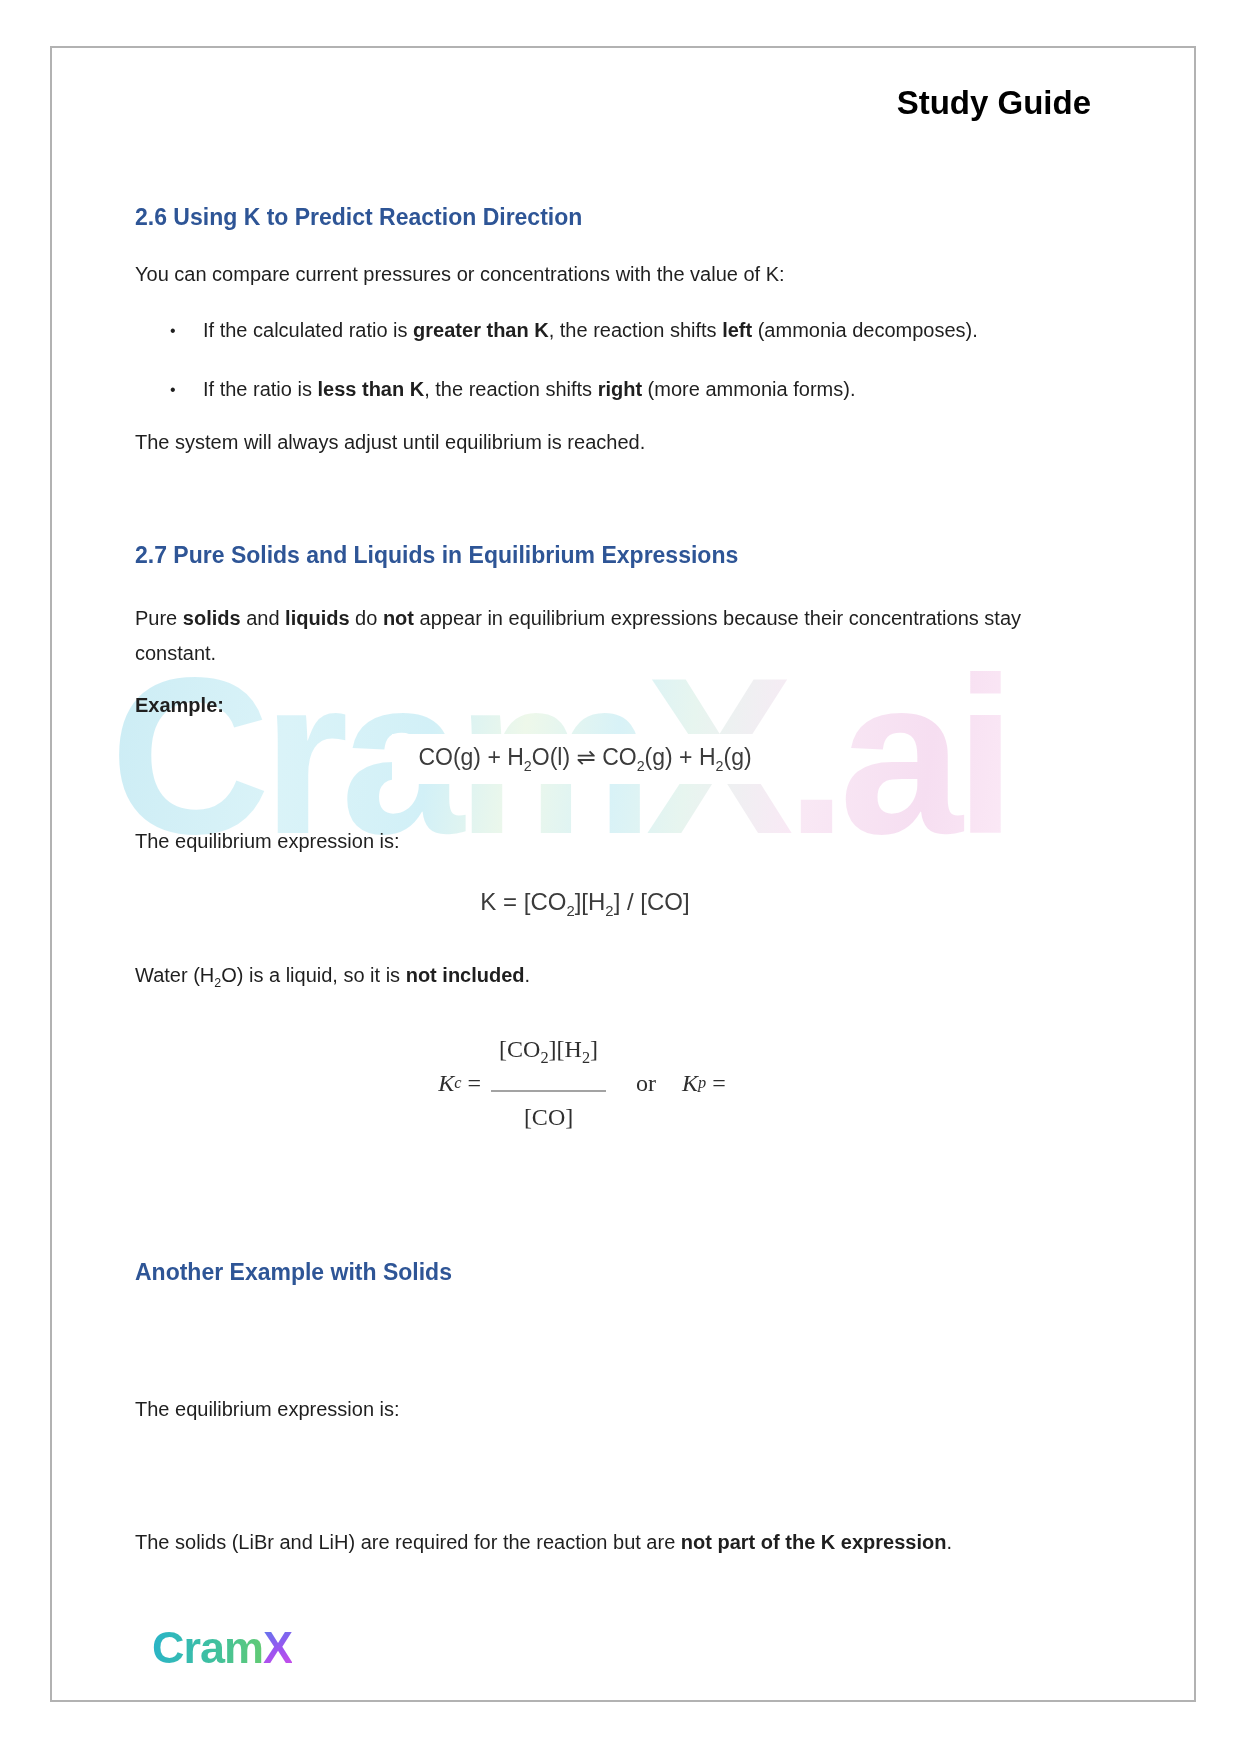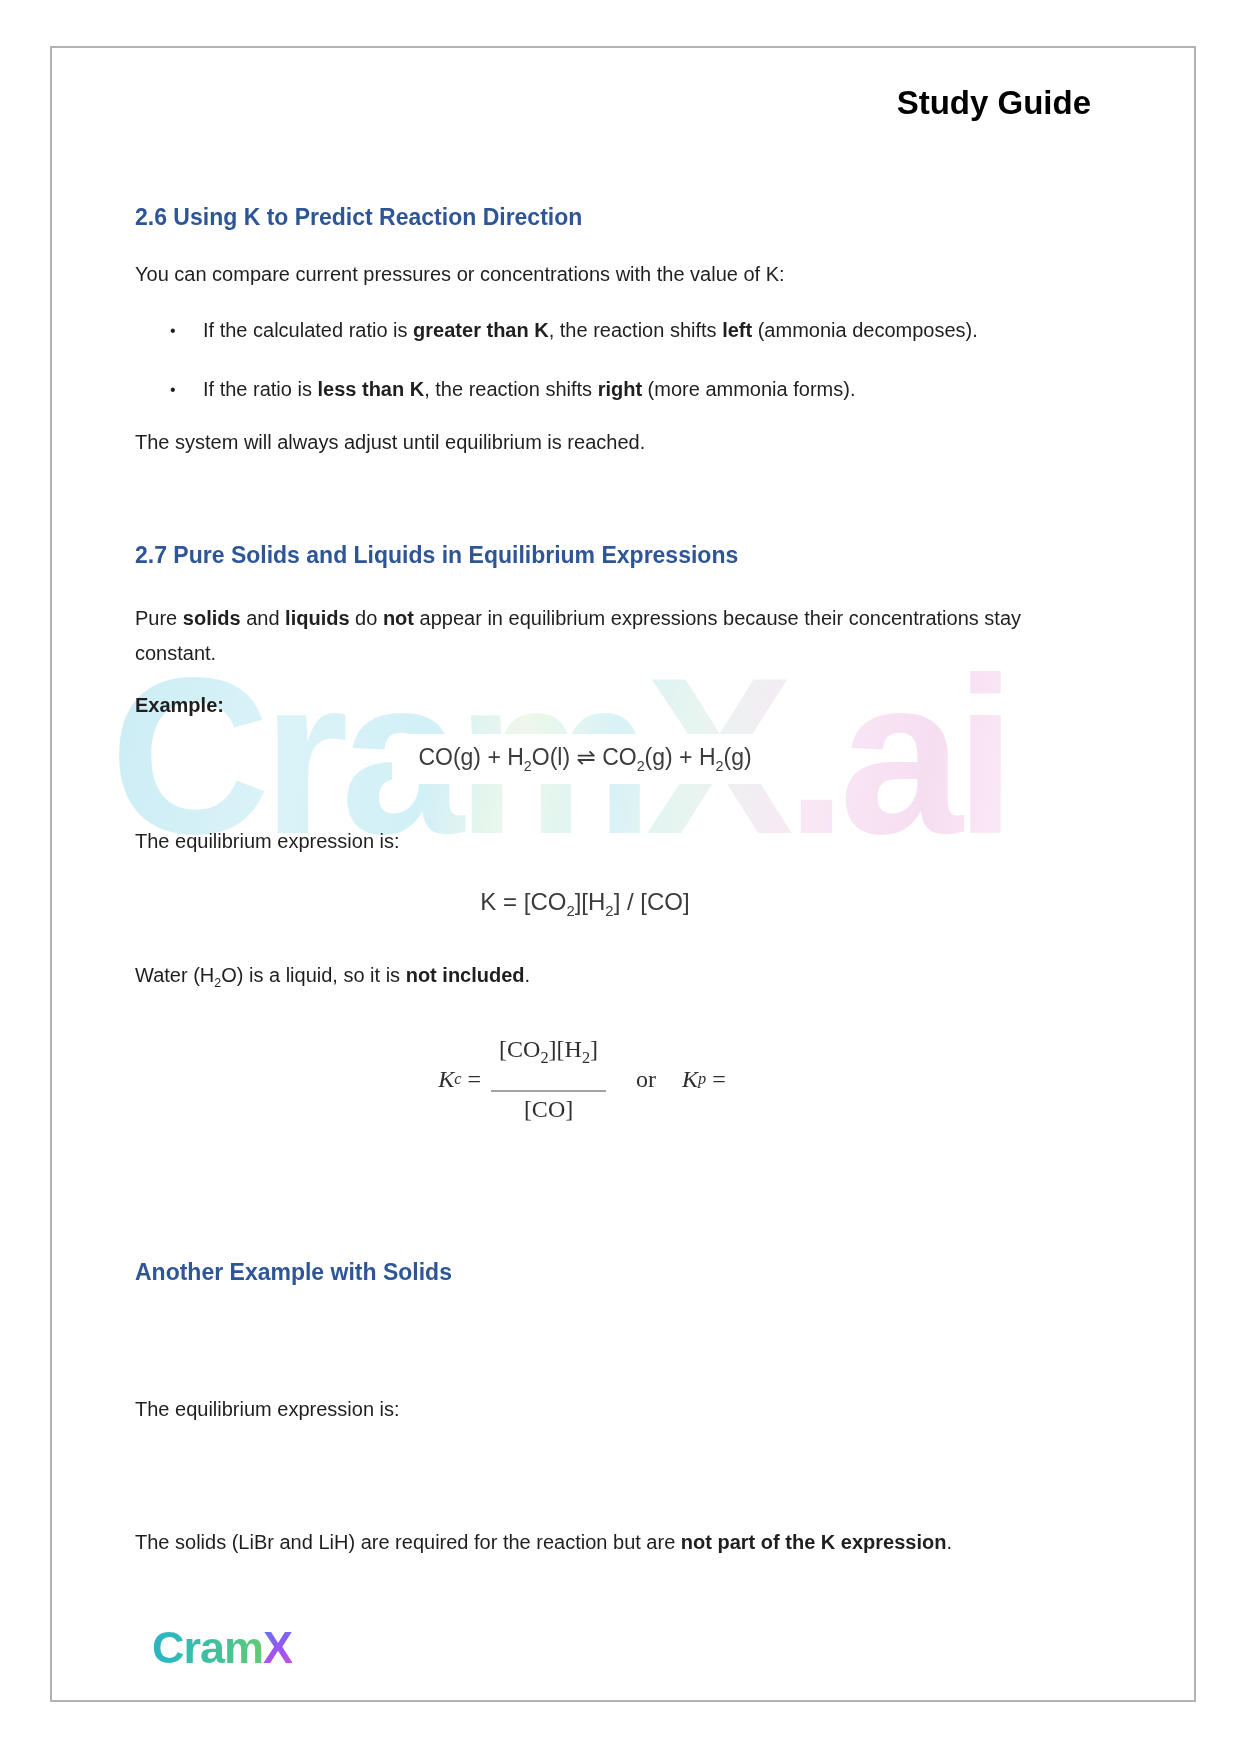--- a/index.html
+++ b/index.html
@@ -72,21 +72,21 @@
     font-family:"Liberation Serif", "DejaVu Serif", serif;
     font-size:24px; color:#2e2e2e;
     background:#ffffff; padding:4px 12px;
     display:flex; align-items:center; white-space:nowrap;
   }
   .mi { font-style:italic; }
   .mformula-row sub { font-size:0.68em; }
   .meq { margin:0 6px; }
   .frac { display:inline-flex; flex-direction:column; align-items:center; text-align:center; margin:0 4px; }
   .frac .num { padding:0 8px 22px; border-bottom:2px solid #a3a3a3; }
-  .frac .den { padding-top:4px; }
+  .frac .den { padding-top:12px; }
   .or-label { margin:0 26px; font-style:normal; }
   
   .logo {
     left:152px; top:1622px;
     font-size:45px; font-weight:700; letter-spacing:-1px;
     white-space:nowrap;
   }
   .logo span {
     -webkit-background-clip:text; background-clip:text; color:transparent;
   }

